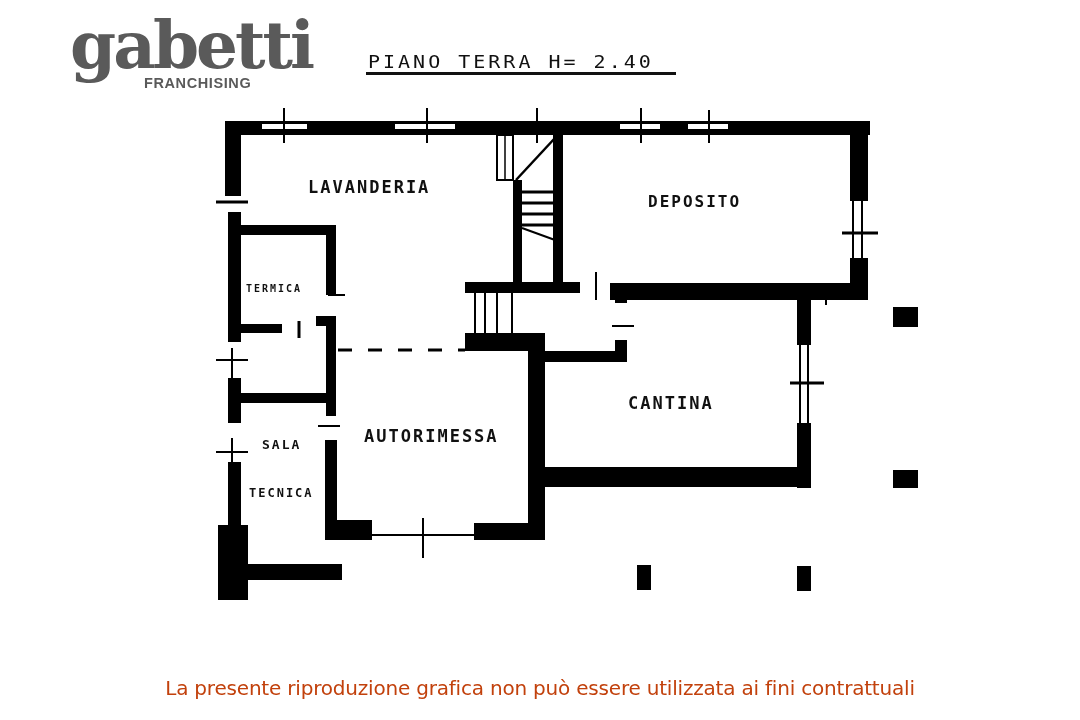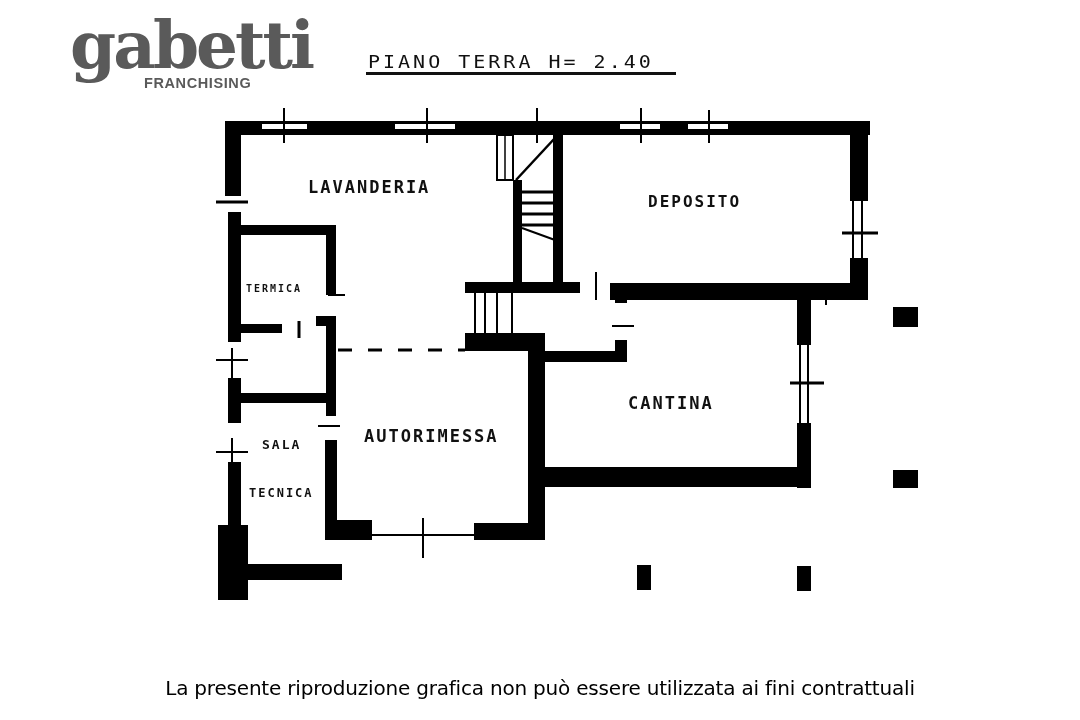--- a/index.html
+++ b/index.html
@@ -4,21 +4,21 @@
   <style>
     html, body { margin: 0; padding: 0; background: #ffffff; }
     body { width: 1080px; height: 720px; position: relative; overflow: hidden; font-family: "DejaVu Sans", sans-serif; }
     .logo { position: absolute; left: 26px; top: 20px; width: 230px; height: 90px; }
     .logo-word { position: absolute; left: 0; top: -8px; font-family: "DejaVu Serif", serif; font-weight: bold; font-size: 66px; letter-spacing: -3px; color: #5a5a5a; line-height: 1; margin-left: 44px; }
     .logo-sub { position: absolute; left: 118px; top: 55px; font-family: "Liberation Sans", sans-serif; font-size: 14.5px; letter-spacing: 0.6px; color: #5a5a5a; font-weight: bold; }
     .title { position: absolute; left: 368px; top: 50px; font-family: "DejaVu Sans Mono", monospace; font-size: 20px; letter-spacing: 3px; color: #111; transform: scaleY(0.9); }
     .title-underline { position: absolute; left: 366px; top: 72px; width: 310px; height: 3px; background: #111; }
     .plan { position: absolute; left: 0; top: 0; width: 1080px; height: 720px; }
     .room-label { font-family: "DejaVu Sans Mono", monospace; font-weight: bold; fill: #111; letter-spacing: 2px; }
-    .disclaimer { position: absolute; left: 0; width: 1080px; top: 676px; text-align: center; font-family: "DejaVu Sans", sans-serif; font-size: 20px; color: #000000; font-weight: normal; letter-spacing: -0.2px; }
+    .disclaimer { position: absolute; left: 0; width: 1080px; top: 676px; text-align: center; font-family: "DejaVu Sans", sans-serif; font-size: 20px; color: #c2410c; font-weight: normal; letter-spacing: -0.2px; }
   </style>
 </head>
 <body>
 
 <div class="logo">
   <div class="logo-word">gabetti</div>
   <div class="logo-sub">FRANCHISING</div>
 </div>
 
 <div class="title">PIANO TERRA H= 2.40</div>

